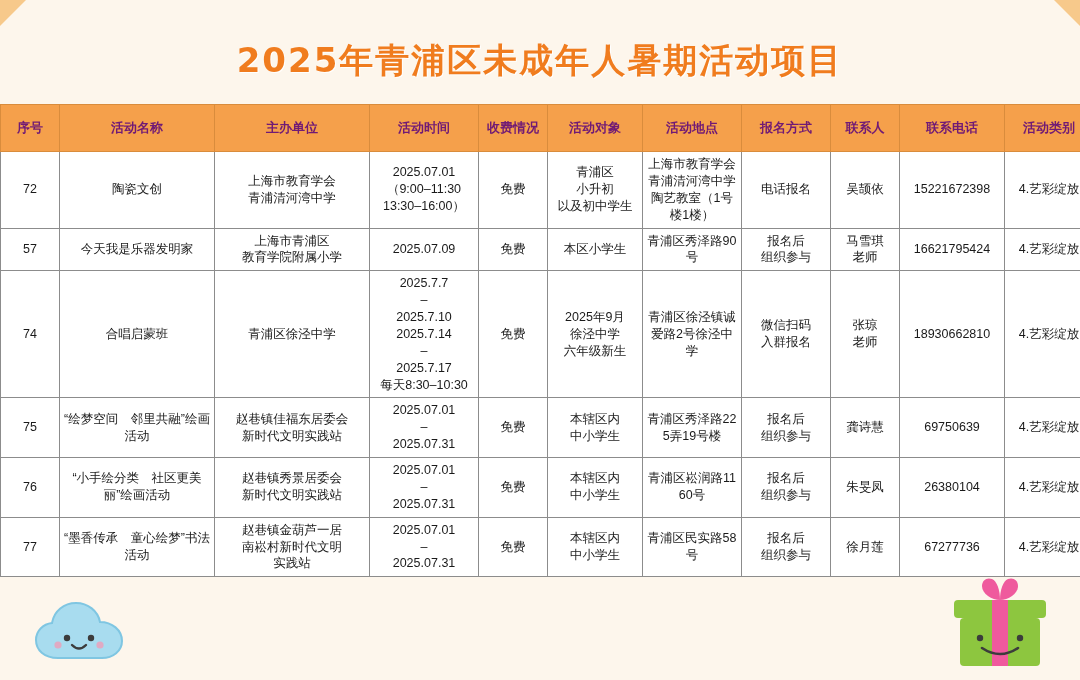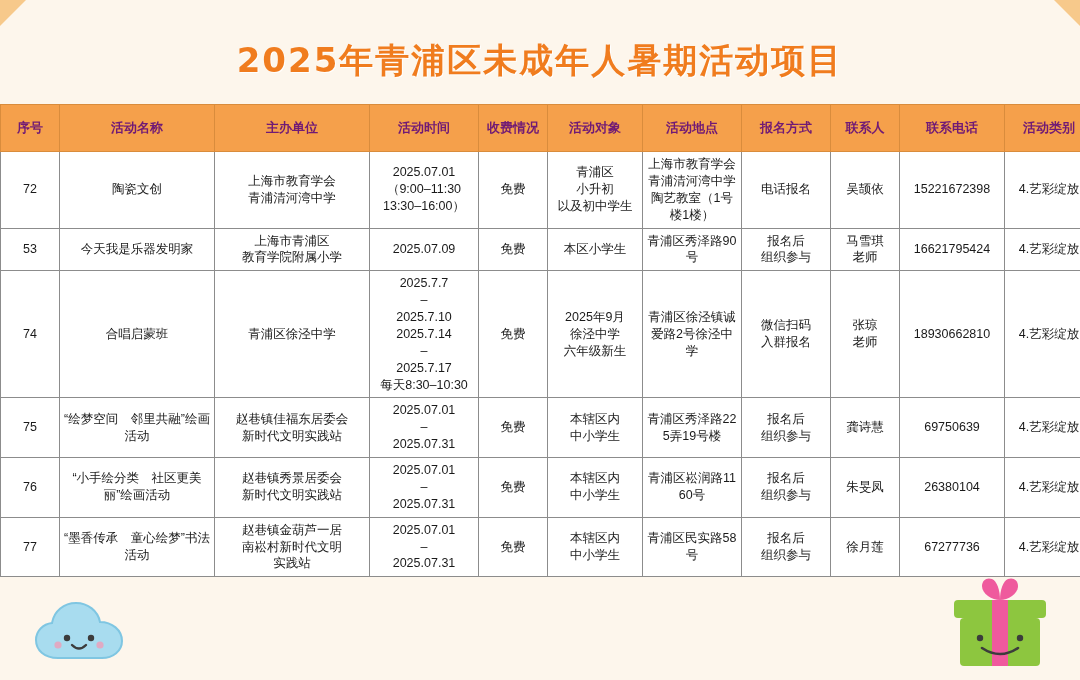--- a/index.html
+++ b/index.html
@@ -150,21 +150,21 @@
           </td>
           <td class="phone">
             <span class="cellline">15221672398</span>
           </td>
           <td class="category">
             <span class="cellline">4.艺彩绽放</span>
           </td>
         </tr>
         <tr>
           <td class="seq">
-            <span class="cellline">53</span>
+            <span class="cellline">57</span>
           </td>
           <td class="name">
             <span class="cellline">今天我是乐器发明家</span>
           </td>
           <td class="organizer">
             <span class="cellline">上海市青浦区</span>
             <span class="cellline">教育学院附属小学</span>
           </td>
           <td class="time">
             <span class="cellline">2025.07.09</span>

